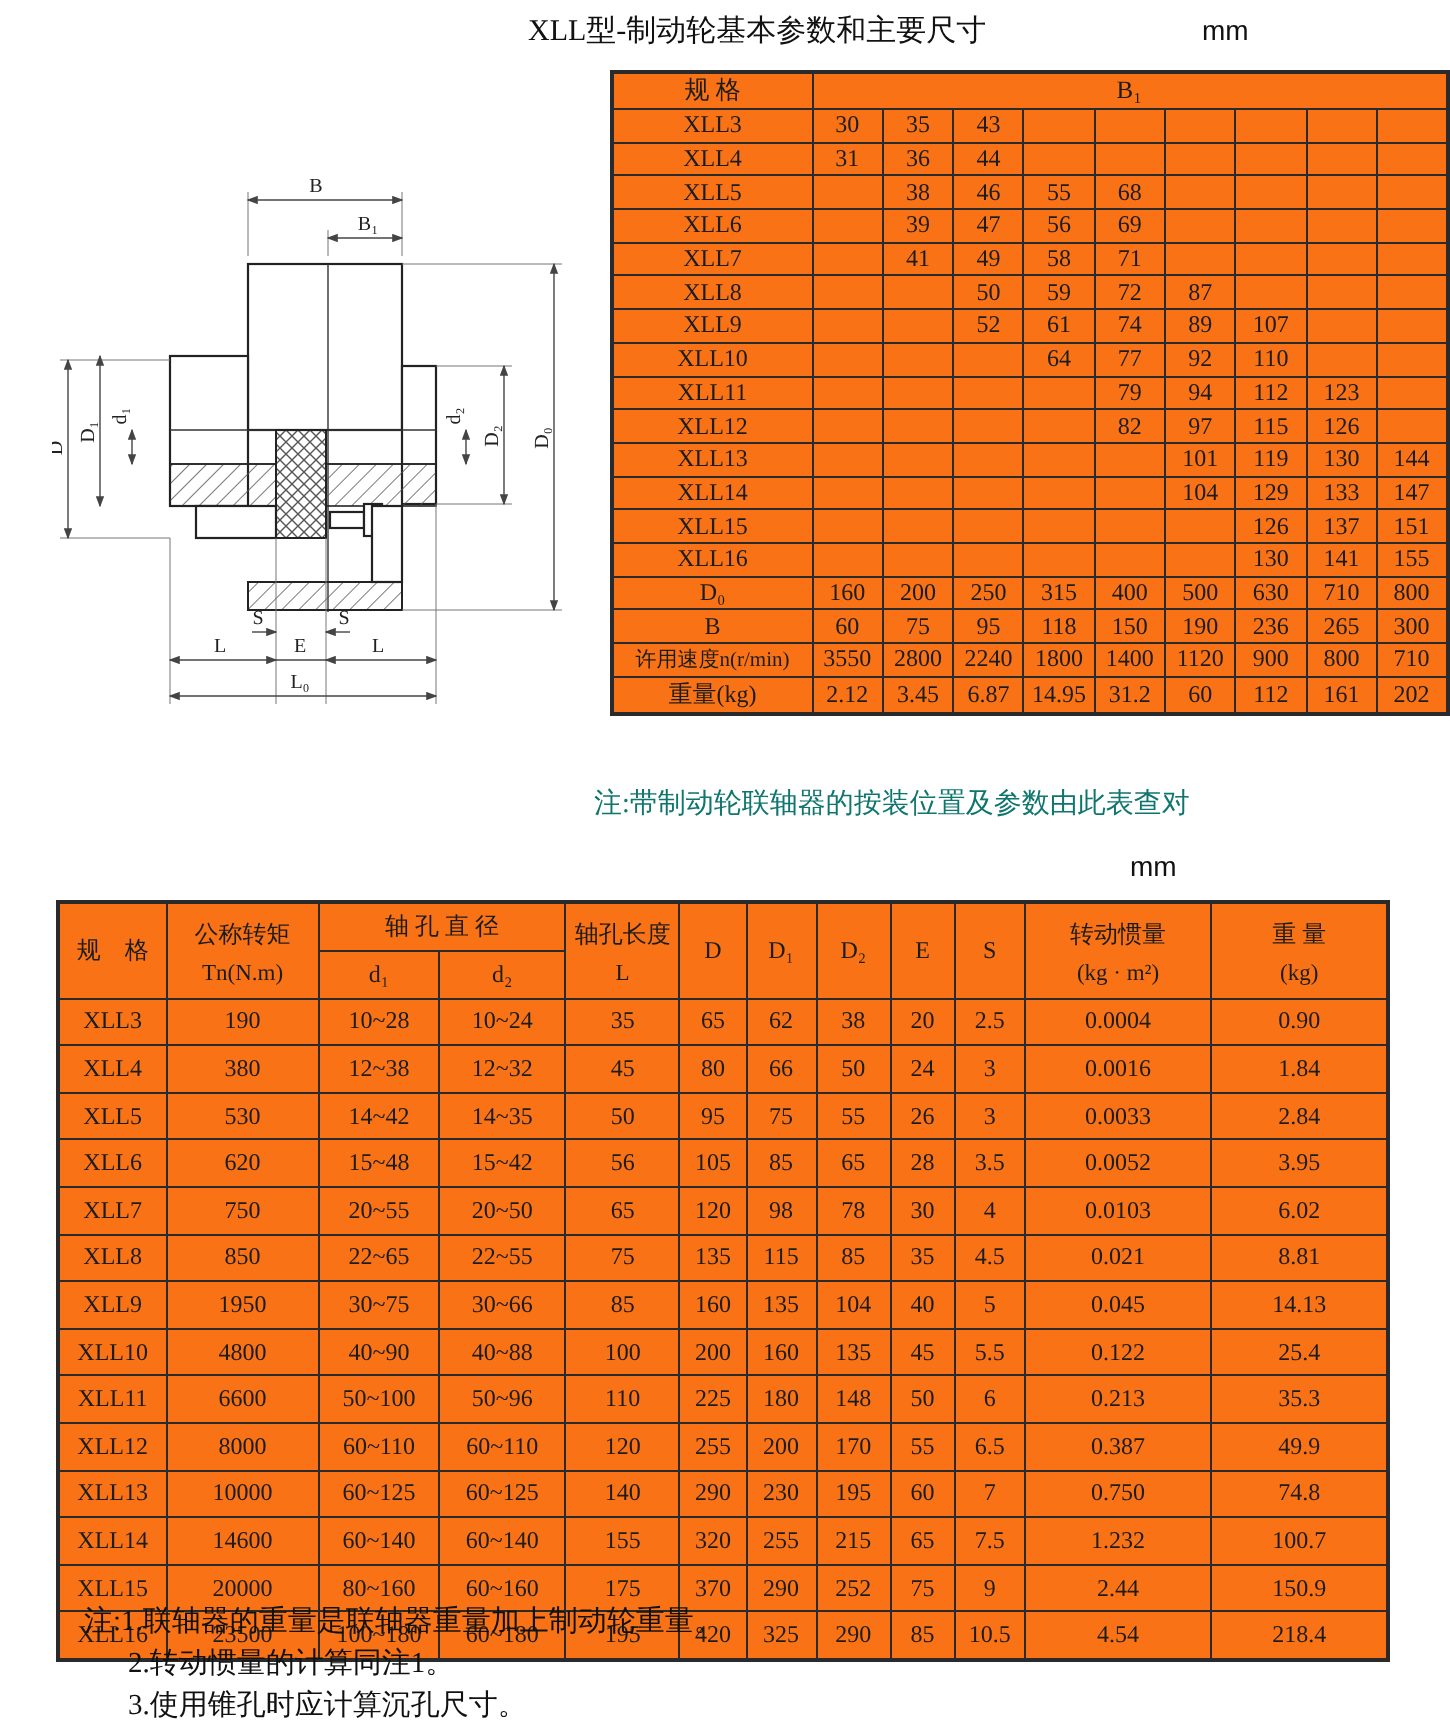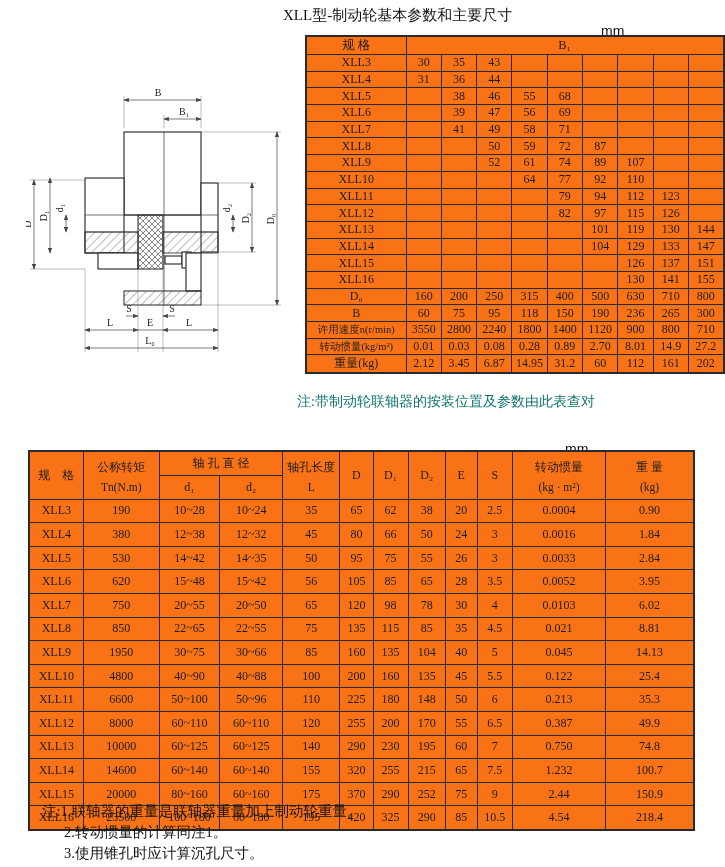--- a/index.html
+++ b/index.html
@@ -2,21 +2,21 @@
 <html><head>
 <meta charset="utf-8">
 <style>
   html,body{margin:0;padding:0;background:#e8e8e8;}
   .page{
     position:relative;width:725px;height:867px;background:#ffffff;
     font-family:"Liberation Serif","DejaVu Serif",serif;color:#1c1c1c;
     overflow:hidden;margin:0 auto;
   }
   .title-row{position:absolute;white-space:nowrap;font-size:15px;color:#111;}
-  .unit{position:absolute;font-size:14px;font-family:"Liberation Sans","DejaVu Sans",sans-serif;color:#111;margin-top:16px;}
+  .unit{position:absolute;font-size:14px;font-family:"Liberation Sans","DejaVu Sans",sans-serif;color:#111;}
 
   table{border-collapse:collapse;table-layout:fixed;background:#f97316;}
   td,th{border:1px solid #2a2a2a;text-align:center;vertical-align:middle;
         padding:0;font-weight:400;overflow:hidden;white-space:nowrap;}
 
   
   .t1{position:absolute;left:305px;top:35px;width:418px;font-size:12px;border:2px solid #2a2a2a;}
   .t1 td,.t1 th{height:15.7px;}
   .t1 th{font-size:12.5px;}
   .t1 .param-label{font-size:10.5px;margin-left:33px;}
@@ -37,21 +37,21 @@
   .dim{stroke:#444;stroke-width:.7;fill:none;}
   .ext{stroke:#777;stroke-width:.5;fill:none;}
   .body-line{stroke:#222;stroke-width:1.1;fill:#fff;}
   .thin{stroke:#333;stroke-width:.7;fill:none;}
 </style>
 </head>
 <body>
 
 <div class="page">
 
-  <div class="title-row" style="left:283px;top:6px;">XLL型-制动轮基本参数和主要尺寸</div>
+  <div class="title-row" style="left:264px;top:6px;">XLL型-制动轮基本参数和主要尺寸</div>
   <div class="unit" style="left:601px;top:7px;">mm</div>
 
   <svg class="drawing" width="288" height="312" viewBox="0 0 288 312">
     <defs>
       <pattern id="hatch" width="6" height="6" patternUnits="userSpaceOnUse" patternTransform="rotate(45)">
         <line x1="0" y1="0" x2="0" y2="6" stroke="#555" stroke-width="0.8"></line>
       </pattern>
       <pattern id="xhatch" width="6" height="6" patternUnits="userSpaceOnUse">
         <path d="M0,0 L6,6 M6,0 L0,6" stroke="#555" stroke-width="0.7"></path>
       </pattern>
@@ -340,32 +340,20 @@
           <td class="param-label">许用速度n(r/min)</td>
           <td>3550</td>
           <td>2800</td>
           <td>2240</td>
           <td>1800</td>
           <td>1400</td>
           <td>1120</td>
           <td>900</td>
           <td>800</td>
           <td>710</td>
-        </tr>
-        <tr>
-          <td class="param-label">转动惯量(kg/m²)</td>
-          <td>0.01</td>
-          <td>0.03</td>
-          <td>0.08</td>
-          <td>0.28</td>
-          <td>0.89</td>
-          <td>2.70</td>
-          <td>8.01</td>
-          <td>14.9</td>
-          <td>27.2</td>
         </tr>
         <tr>
           <td>重量(kg)</td>
           <td>2.12</td>
           <td>3.45</td>
           <td>6.87</td>
           <td>14.95</td>
           <td>31.2</td>
           <td>60</td>
           <td>112</td>

